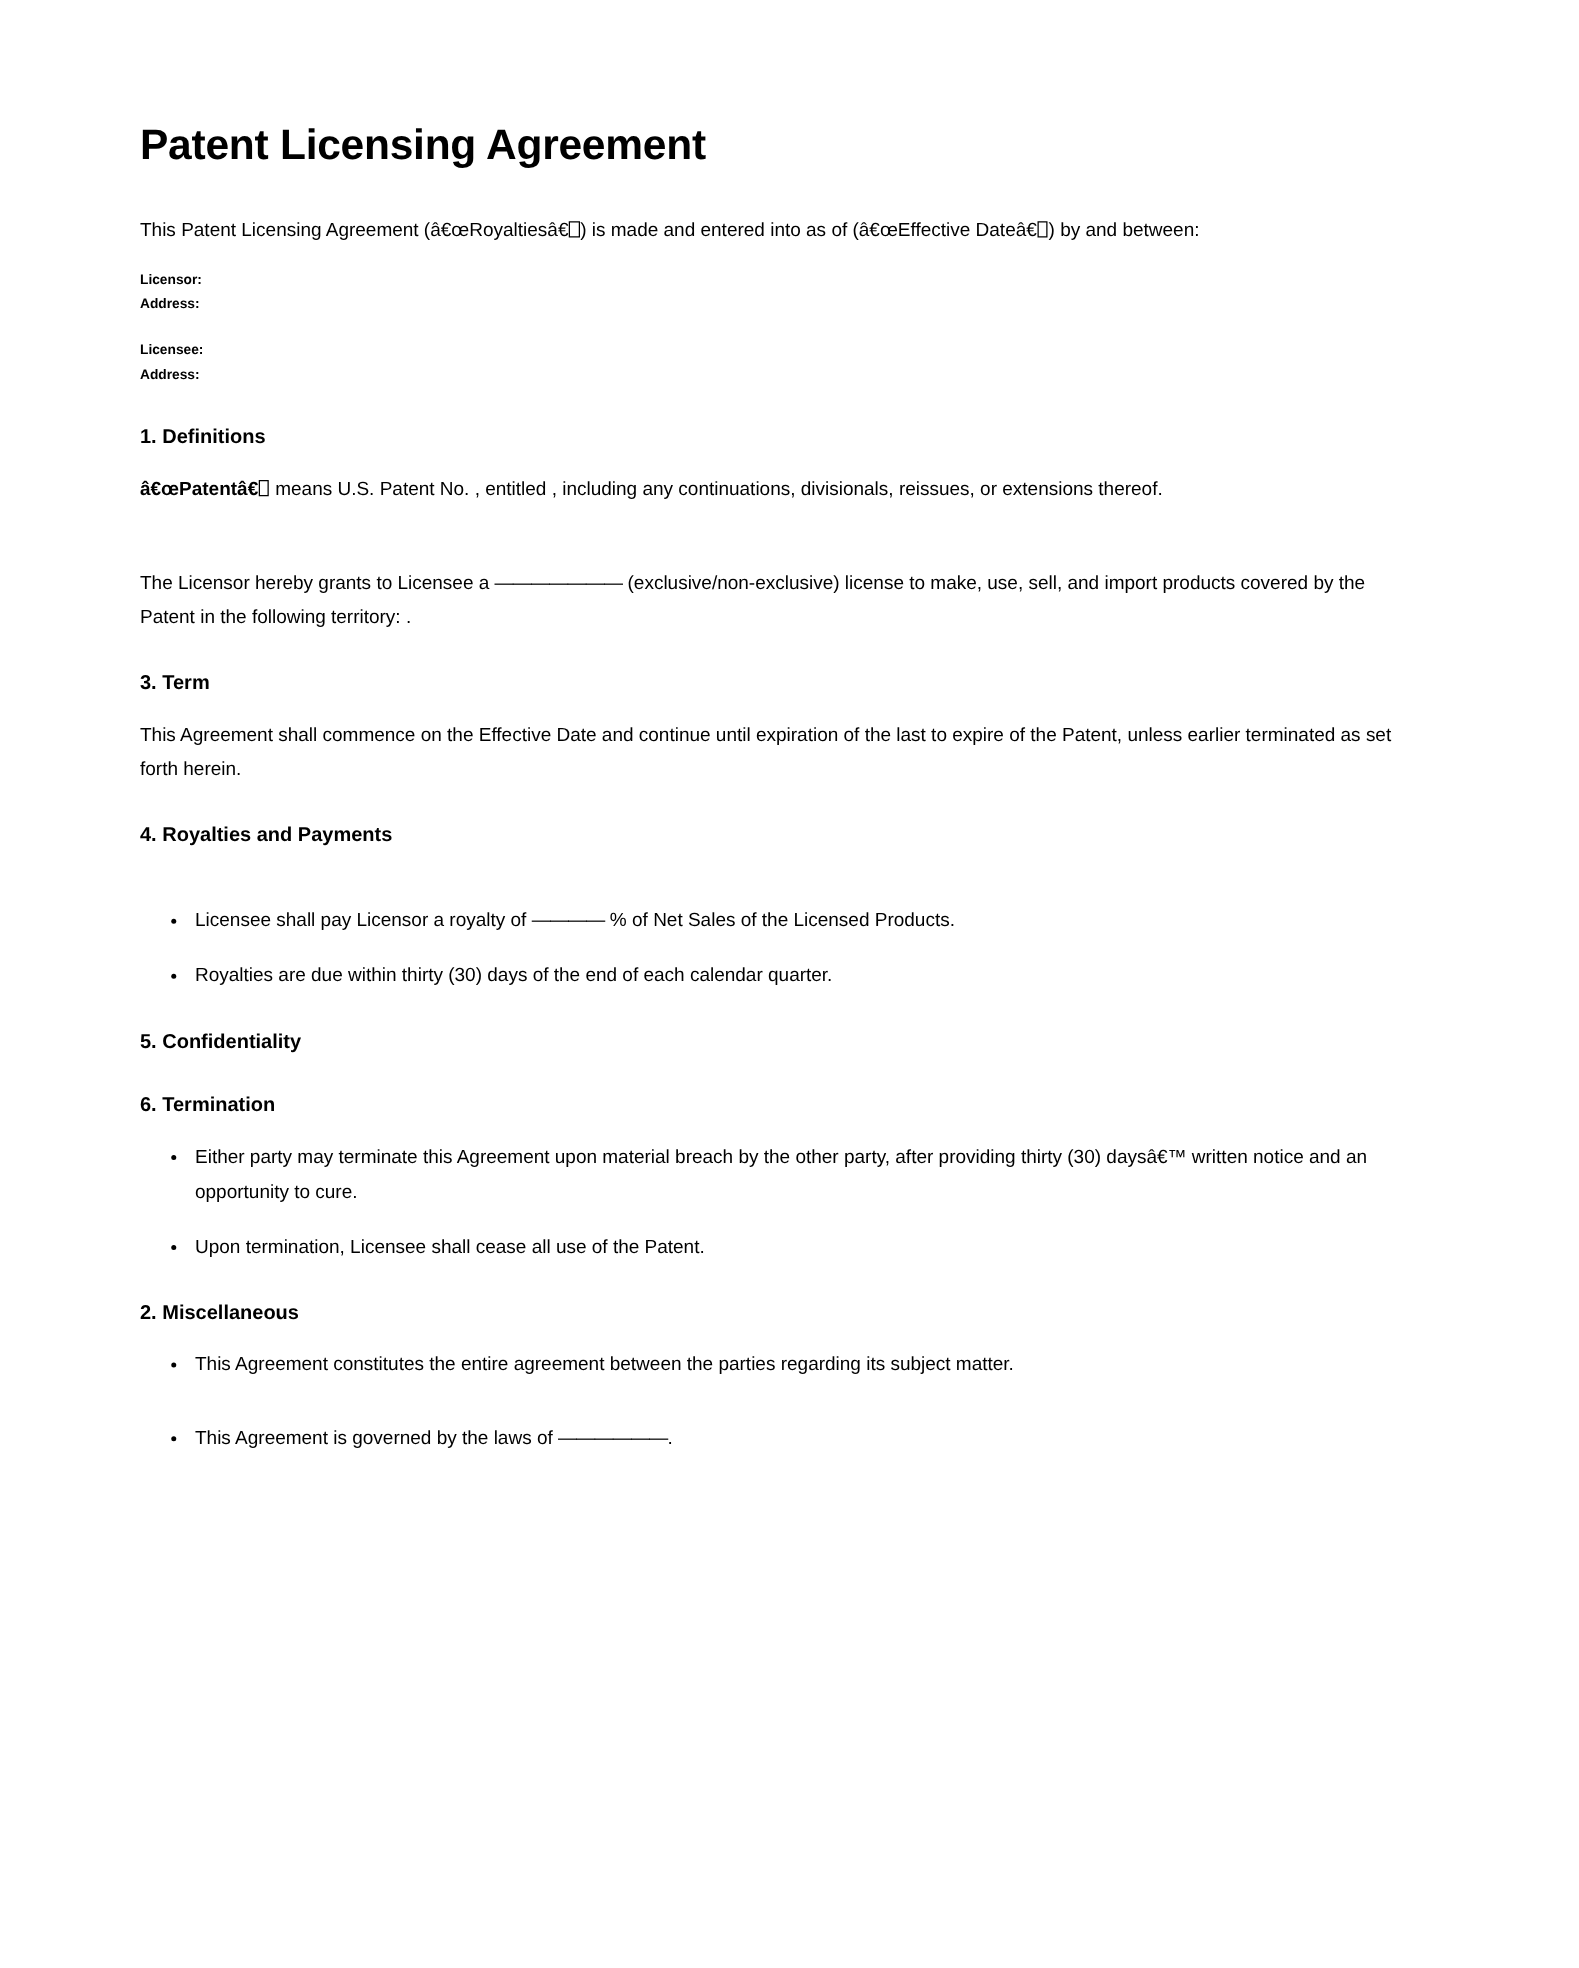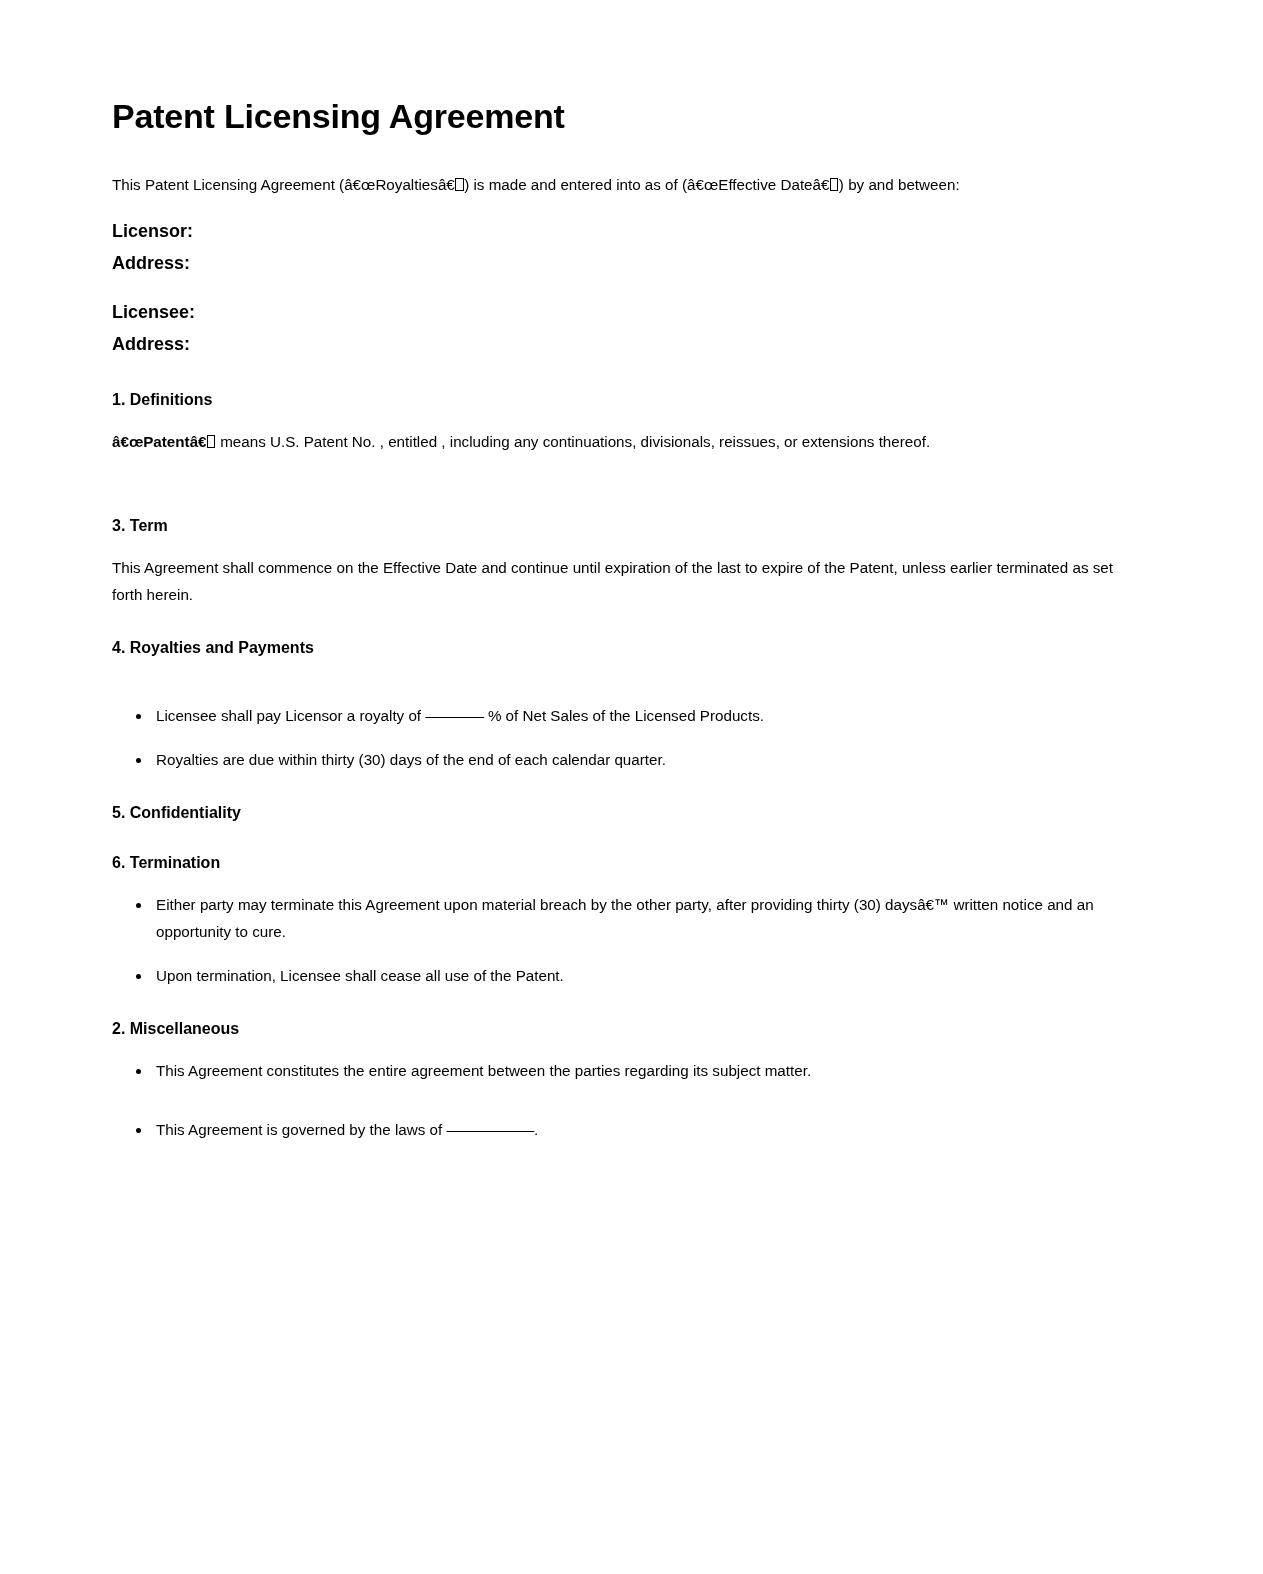--- a/index.html
+++ b/index.html
@@ -28,21 +28,21 @@
     margin: 0 0 34px 0;
     letter-spacing: -0.2px;
   }
   p.body-text {
     font-size: 15.2px;
     line-height: 1.78;
     margin: 0 0 17px 0;
     max-width: 1023px;
   }
   p.party-block {
-    font-size: 18px;
+    font-size: 11px;
     line-height: 1.78;
     font-weight: bold;
     margin: 0 0 17px 0;
   }
   h2.section-heading {
     font-size: 16px;
     font-weight: bold;
     line-height: 1.3;
     margin: 30px 0 17px 0;
   }
@@ -98,20 +98,21 @@
   <p class="body-text"><span>This Patent Licensing Agreement (</span><span>â€œ</span><span>Royalties</span><span>â€</span><span class="tofu"></span><span>) is made and entered into as of (</span><span>â€œ</span><span>Effective Date</span><span>â€</span><span class="tofu"></span><span>) by and between:</span></p>
 
   <p class="party-block"><span>Licensor:</span><br><span>Address:</span></p>
 
   <p class="party-block"><span>Licensee:</span><br><span>Address:</span></p>
 
   <h2 class="section-heading">1. Definitions</h2>
   <p class="body-text"><span class="bold-run">â€œ</span><span class="bold-run">Patent</span><span class="bold-run">â€</span><span class="tofu"></span><span> means U.S. Patent No. , entitled , including any continuations, divisionals, reissues, or extensions thereof.</span></p>
 
   <div class="spacer-para"></div>
+  <p class="body-text"><span>The Licensor hereby grants to Licensee a </span><span class="blank-rule">———————</span><span> (exclusive/non-exclusive) license to make, use, sell, and import products covered by the Patent in the following territory: .</span></p>
 
   <h2 class="section-heading">3. Term</h2>
   <p class="body-text">This Agreement shall commence on the Effective Date and continue until expiration of the last to expire of the Patent, unless earlier terminated as set forth herein.</p>
 
   <h2 class="section-heading tight-after">4. Royalties and Payments</h2>
   <div class="spacer-para"></div>
   <ul class="bullet-list">
     <li><span>Licensee shall pay Licensor a royalty of </span><span class="blank-rule">————</span><span> % of Net Sales of the Licensed Products.</span></li>
     <li class="last-item">Royalties are due within thirty (30) days of the end of each calendar quarter.</li>
   </ul>

